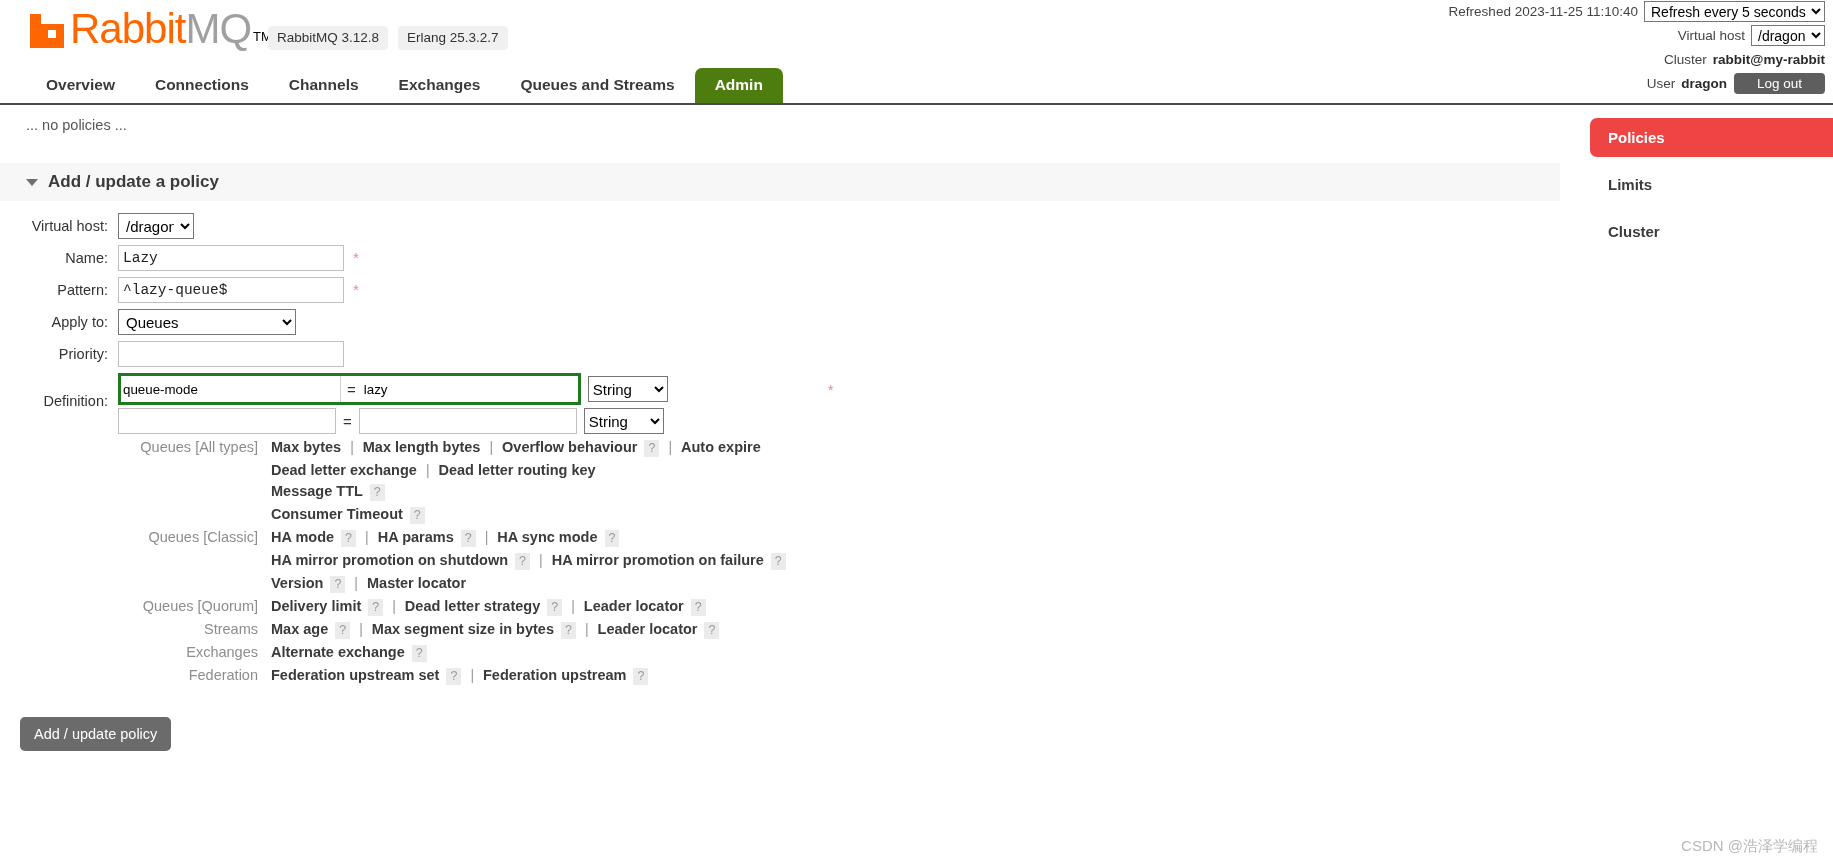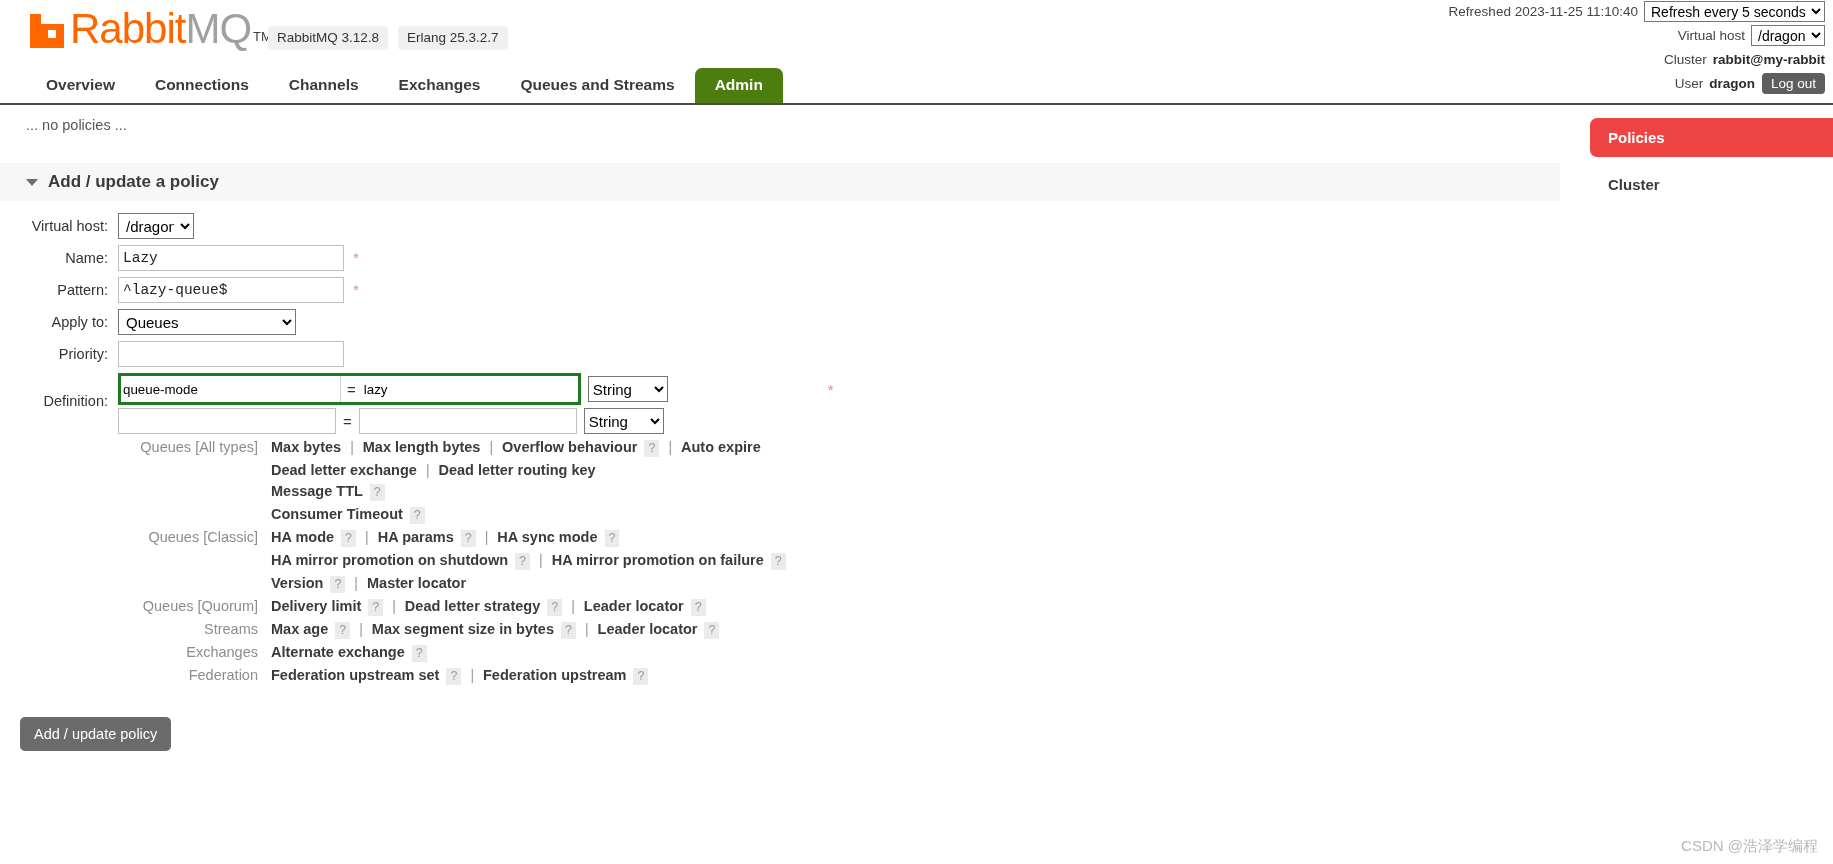--- a/index.html
+++ b/index.html
@@ -52,21 +52,21 @@
   .logo-text {
     font-size: 42px;
     letter-spacing: -1px;
     font-weight: 400;
     line-height: 46px;
   }
   .logo-text .rabbit { color: #ff6600; }
   .logo-text .mq { color: #a0a0a0; }
   .logo-tm {
     font-size: 13px;
-    color: #404040;
+    color: #000000;
     margin-left: 2px;
     position: relative;
     top: -2px;
   }
   .ver-pills {
     position: absolute;
     left: 268px;
     top: 26px;
     display: flex;
     gap: 10px;
@@ -104,21 +104,21 @@
     border: 1px solid #767676;
     background: #ffffff;
     color: #000;
     height: 21px;
   }
   .logout-btn {
     background: #5e5e5e;
     color: #ffffff;
     border: none;
     border-radius: 4px;
-    padding: 3px 9px;
+    padding: 3px 23px;
     font-family: "Liberation Sans", sans-serif;
     font-size: 13.5px;
     margin-left: 7px;
     cursor: pointer;
   }
 
   
   .navbar {
     position: absolute;
     left: 0;
@@ -626,17 +626,18 @@
 
         <div class="submit-wrap">
           <button class="submit-btn">Add / update policy</button>
         </div>
       </div>
     </div>
   </div>
 
   <div class="sidebar" id="sidebar">
       <div class="sb-item active">Policies</div>
+      <div class="sb-item sp">Limits</div>
       <div class="sb-item sp">Cluster</div>
     </div>
 
   <div class="watermark">CSDN @浩泽学编程</div>
 </div>
 
 </body></html>

